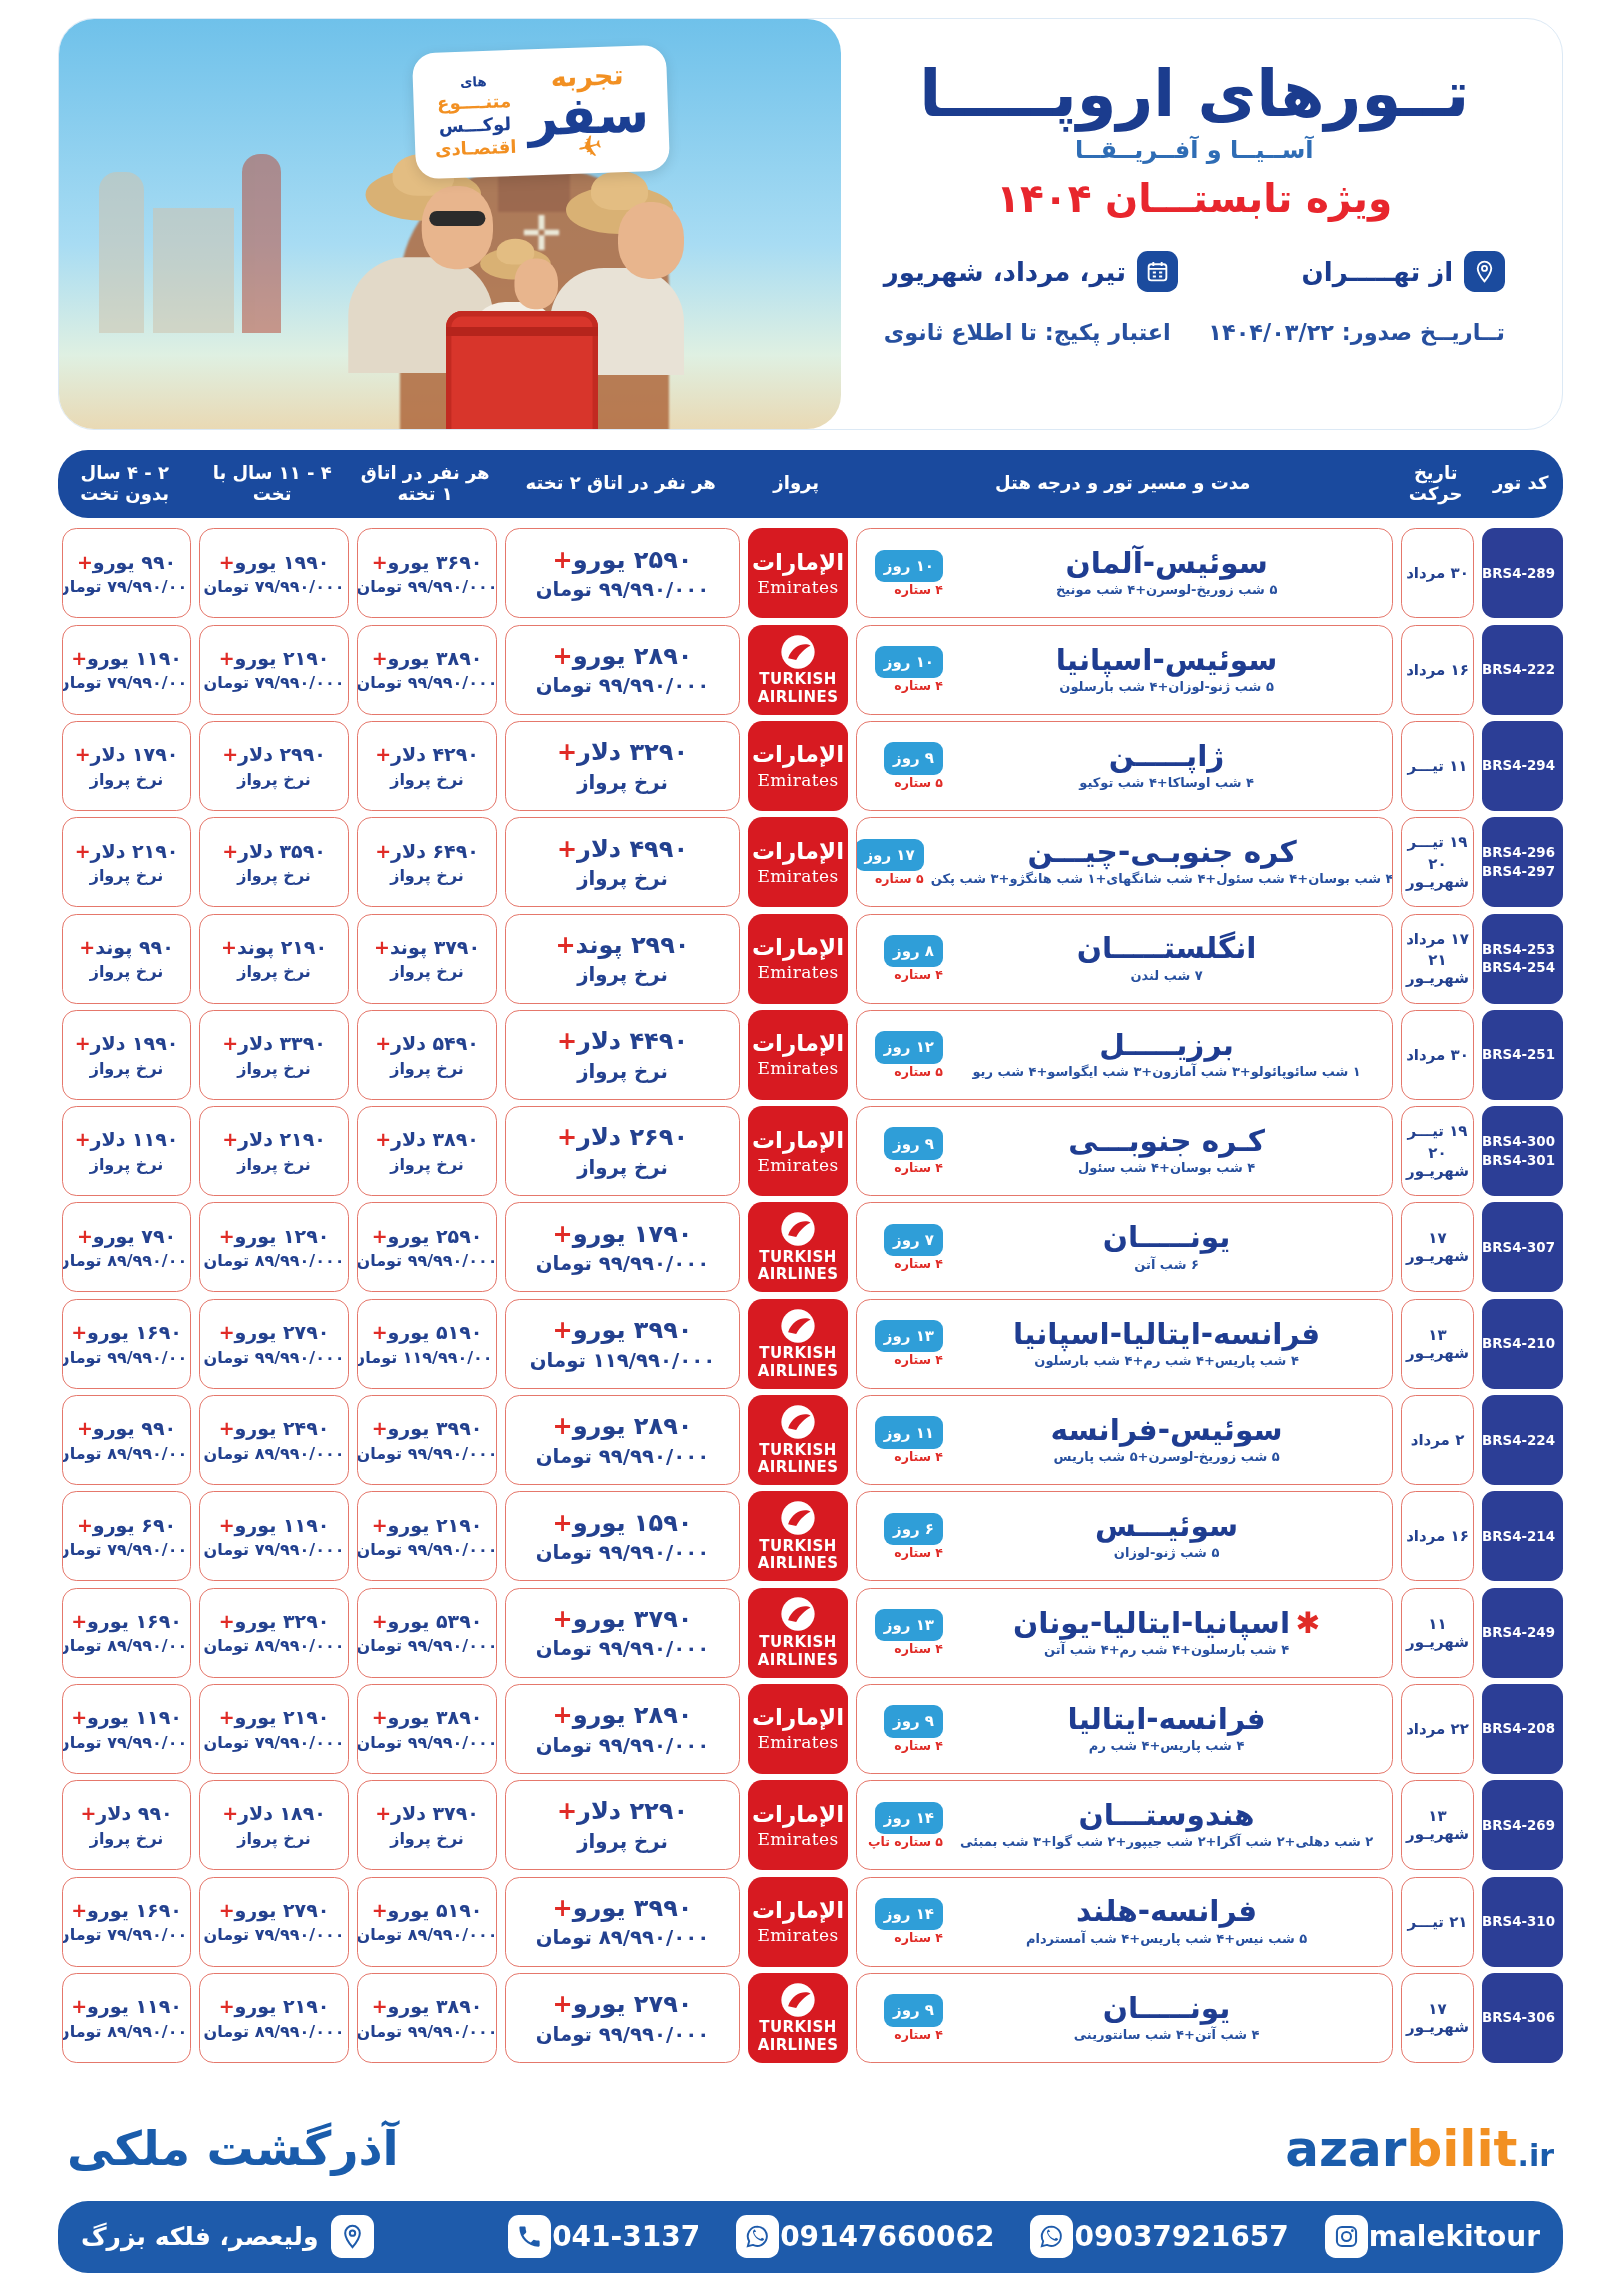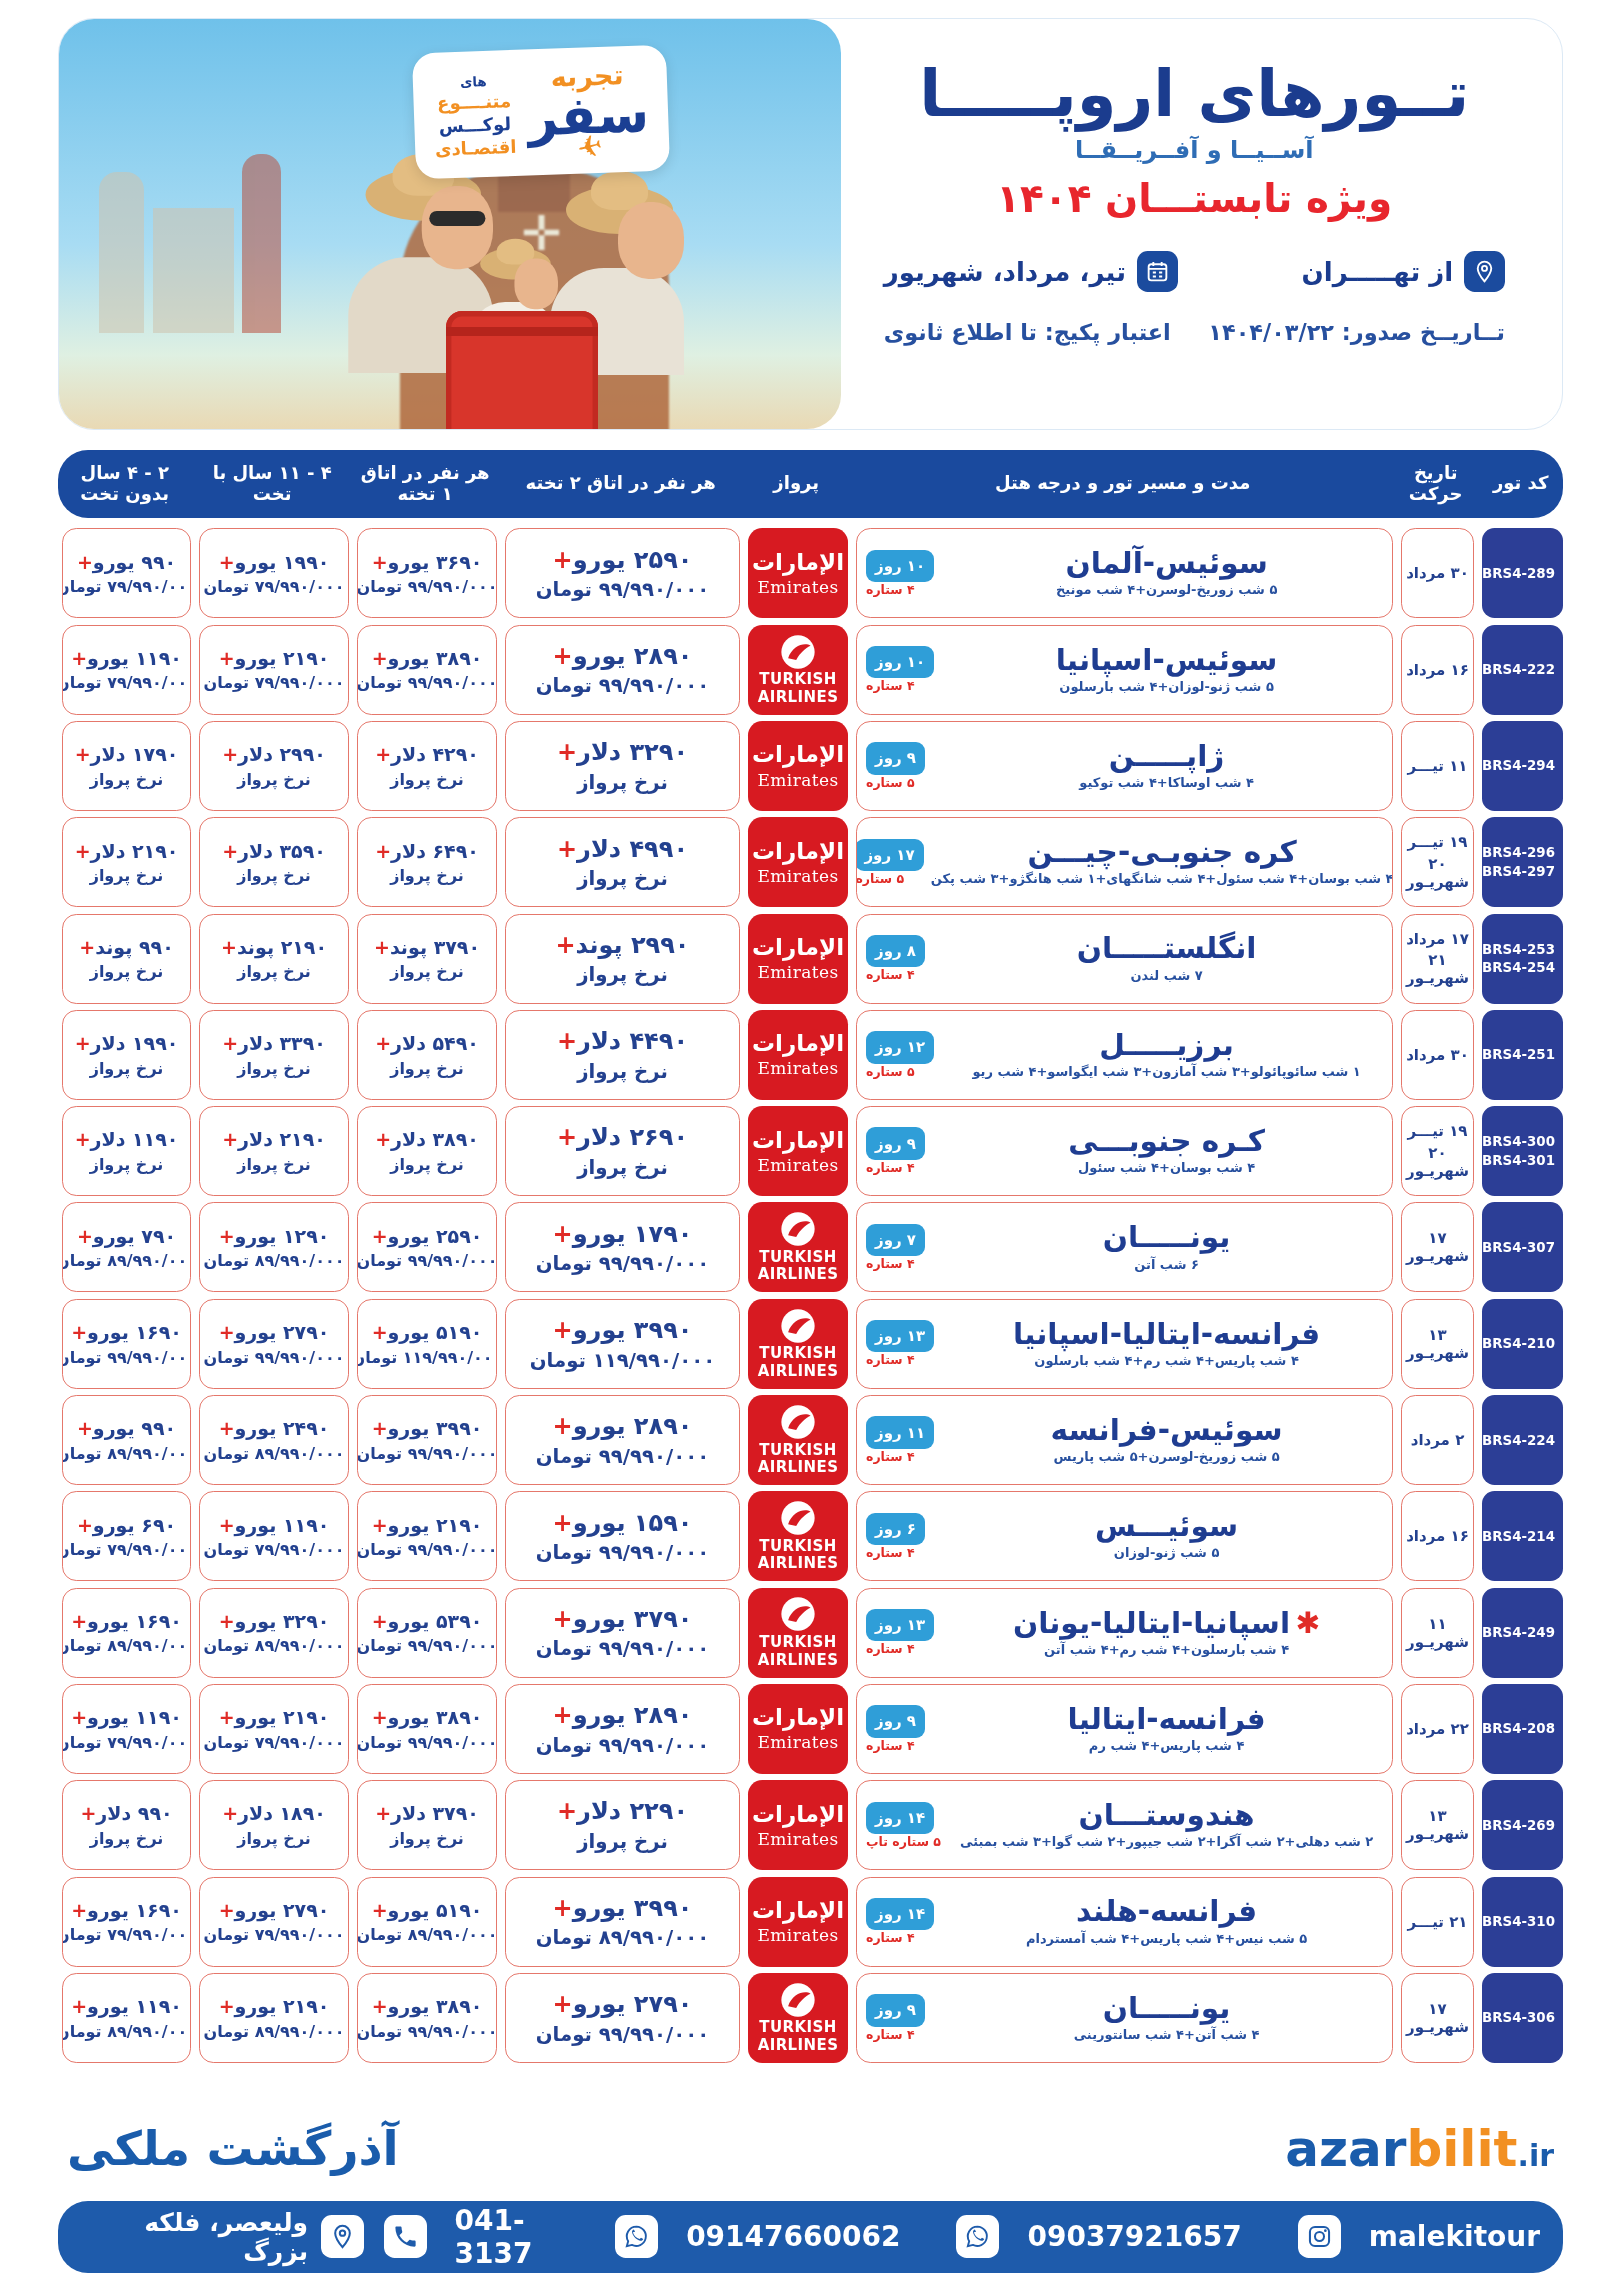--- a/index.html
+++ b/index.html
@@ -84,21 +84,21 @@
   .cellbox{ background:#ffffff; border:1.8px solid #e5776b; border-radius:14.3px; display:flex;
     flex-direction:column; align-items:center; justify-content:center; overflow:hidden;}
   .code-badge{ background:#2c3e96; border-radius:12.5px; color:#ffffff; font-weight:bold; font-size:13.4px;
     display:flex; flex-direction:column; gap:3.6px; align-items:flex-start; justify-content:center; direction:ltr; font-family:"DejaVu Sans",sans-serif;}
   .date-cell{ color:#23418f; font-weight:bold; font-size:15px; gap:3.6px; text-align:center; line-height:1.2;}
   .tour-cell{ flex-direction:row; padding:5.4px 9px; gap:7.2px;}
   .tour-main{ flex:1; display:flex; flex-direction:column; align-items:center; justify-content:center; gap:3.6px;}
   .tour-title{ color:#1f3d91; font-weight:bold; font-size:29.6px; line-height:1; white-space:nowrap;}
   .promo-star{ color:#e02b26; margin-left:5.4px;}
   .tour-route{ color:#27509f; font-size:13px; font-weight:bold; white-space:nowrap;}
-  .tour-side{ width:77px; display:flex; flex-direction:column; align-items:flex-end; justify-content:space-between; padding:1.8px 0;}
+  .tour-side{ width:77px; display:flex; flex-direction:column; align-items:flex-start; justify-content:space-between; padding:1.8px 0;}
   .day-badge{ background:#2f9ed8; color:#fff; font-weight:bold; font-size:15px; border-radius:9px;
     padding:7.2px 9px; white-space:nowrap;}
   .hotel-stars{ color:#e02b26; font-size:12.5px; font-weight:bold; white-space:nowrap;}
   .airline-box{ border-radius:14.3px; background:#d71a21; color:#fff; display:flex; flex-direction:column;
     align-items:center; justify-content:center; gap:1.8px; padding:5.4px 3.6px;}
   .airline-box .emirates, .airline-box .turkish{ display:none; flex-direction:column; align-items:center; gap:1.8px;}
   .airline-box.emirates .emirates{ display:flex;}
   .airline-box.turkish .turkish{ display:flex;}
   .em-callig{ font-family:"DejaVu Sans",sans-serif; font-size:23px; font-weight:bold; line-height:1.1;}
   .em-word{ font-family:"DejaVu Serif","Liberation Serif",serif; font-size:17px; letter-spacing:0.4px;}
@@ -116,21 +116,21 @@
   .agency-name{ color:#1a5cab; font-size:47px; font-weight:bold; }
   .azarbilit{ font-size:50px; font-weight:bold; direction:ltr; font-family:"DejaVu Sans",sans-serif;}
   .azarbilit .a1{ color:#1a5cab;}
   .azarbilit .a2{ color:#f29022;}
   .azarbilit .a3{ color:#1a5cab; font-size:30px;}
   .footer-bar{
     margin-top:23px; height:72px; background:#1e5bab; border-radius:30px;
     display:flex; align-items:center; justify-content:space-between; padding:0 23px; color:#fff;
   }
   .contacts{ display:flex; align-items:center; gap:36px; direction:ltr;}
-  .contact{ display:flex; align-items:center; gap:28px; font-weight:bold; font-size:28px; direction:ltr;margin-left:20px;}
+  .contact{ display:flex; align-items:center; gap:1px; font-weight:bold; font-size:28px; direction:ltr;}
   .white-ic{ width:43px; height:43px; background:#ffffff; border-radius:10.7px; display:flex; align-items:center; justify-content:center; flex:none;}
   .white-ic svg{ width:27px; height:27px;}
   .address{ display:flex; align-items:center; gap:12.5px; font-weight:bold; font-size:25px;}
 </style>
 </head>
 <body>
 
 <div class="page">
 
   <div class="hero-card">

